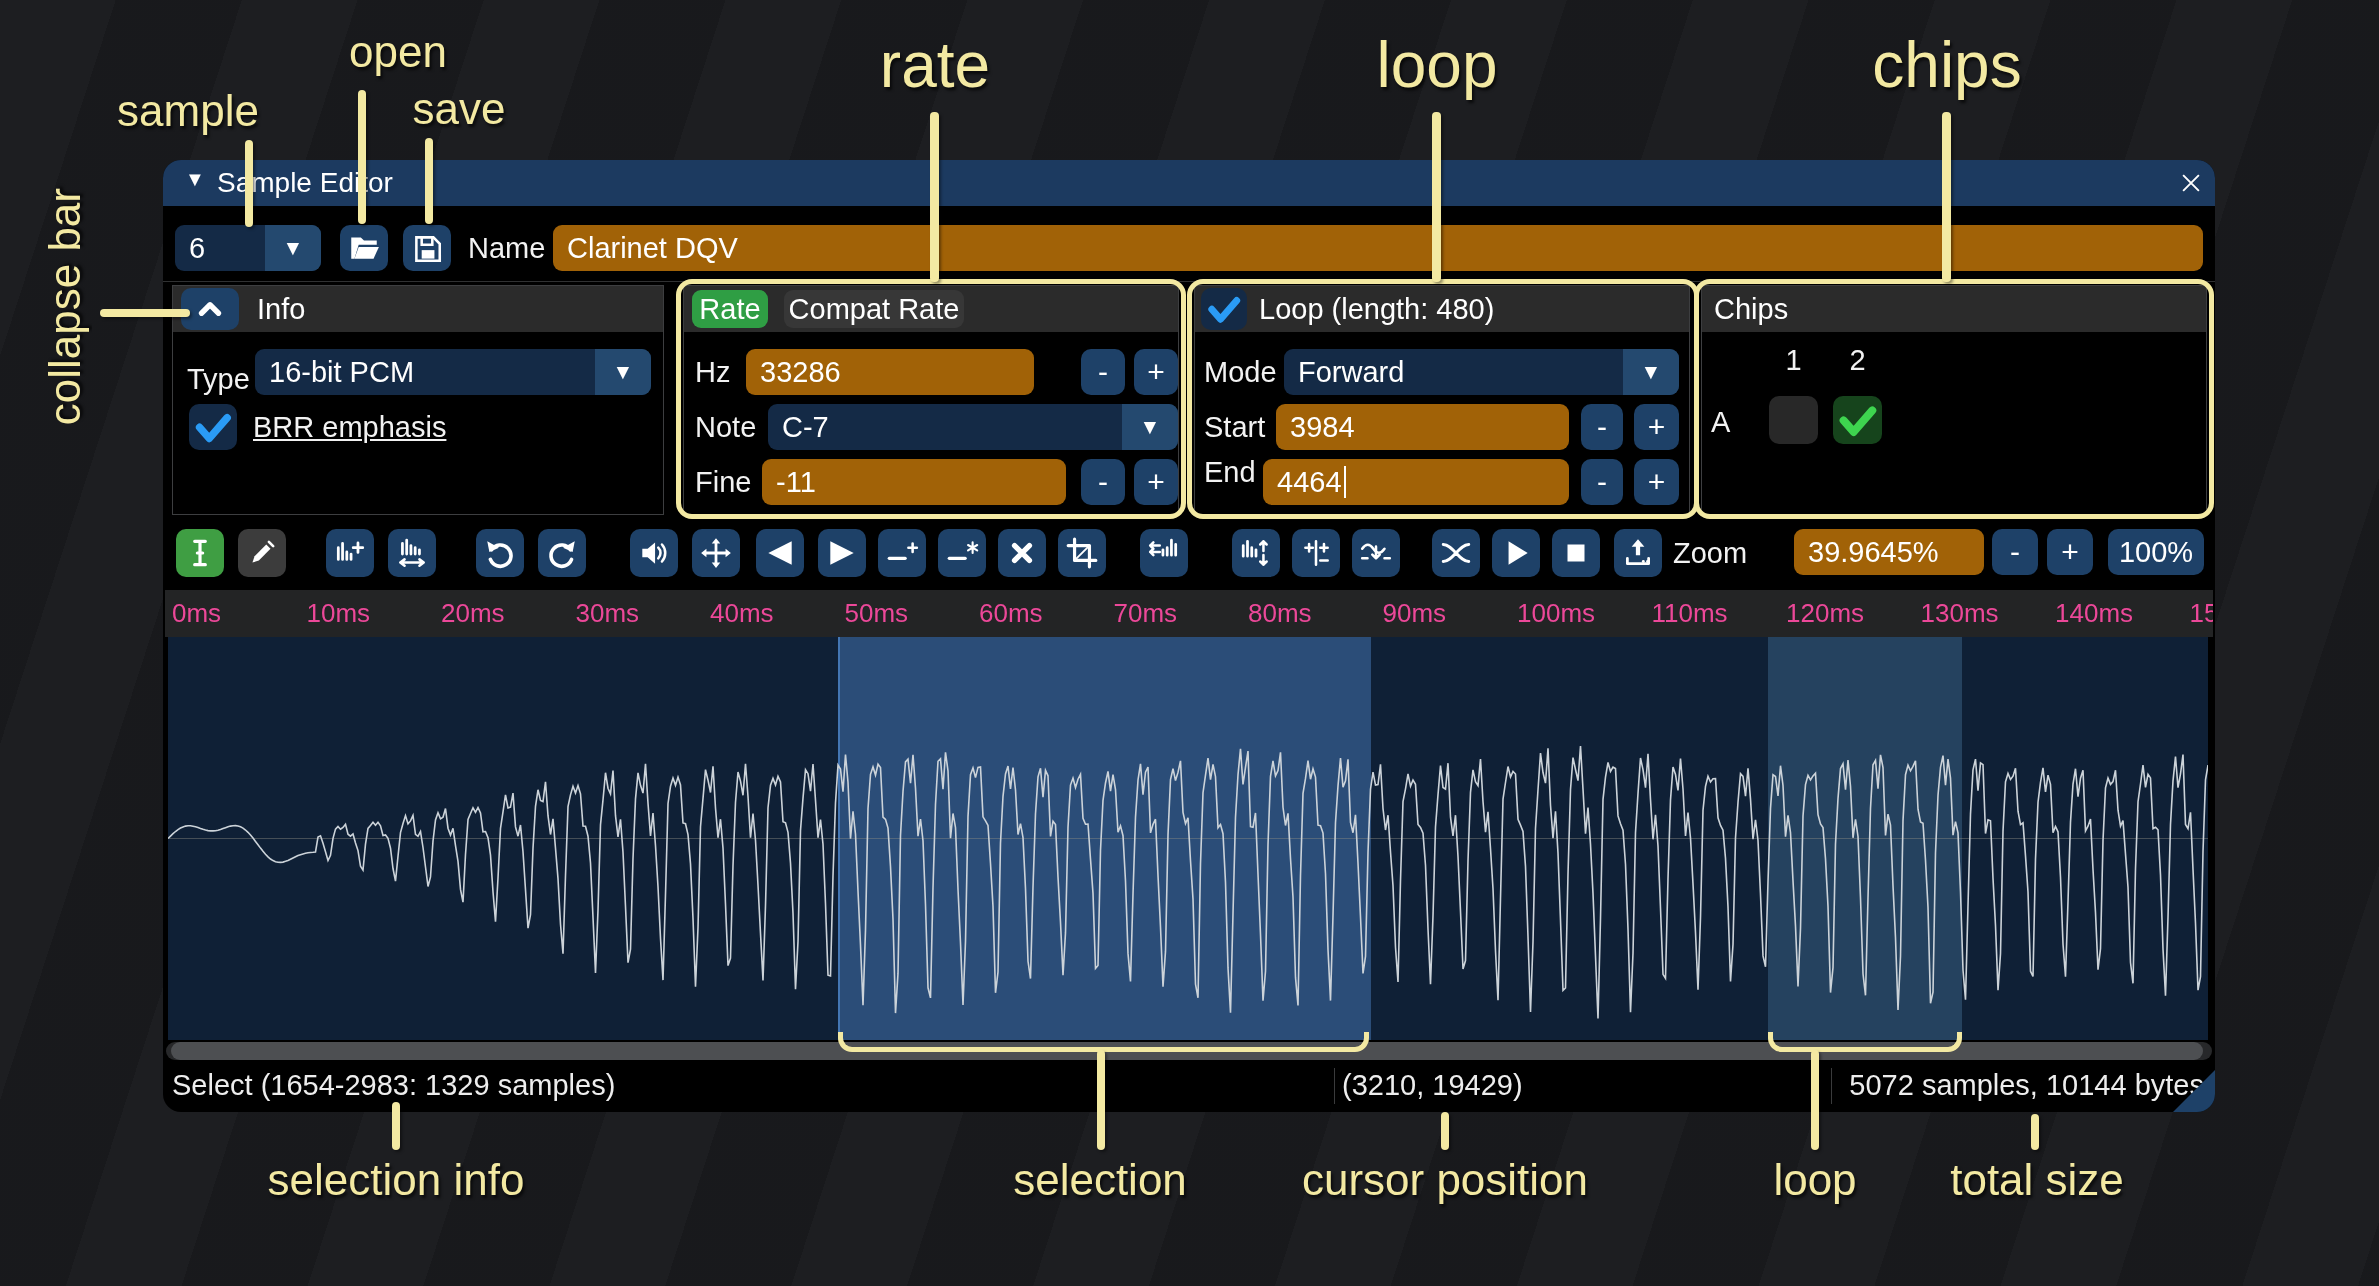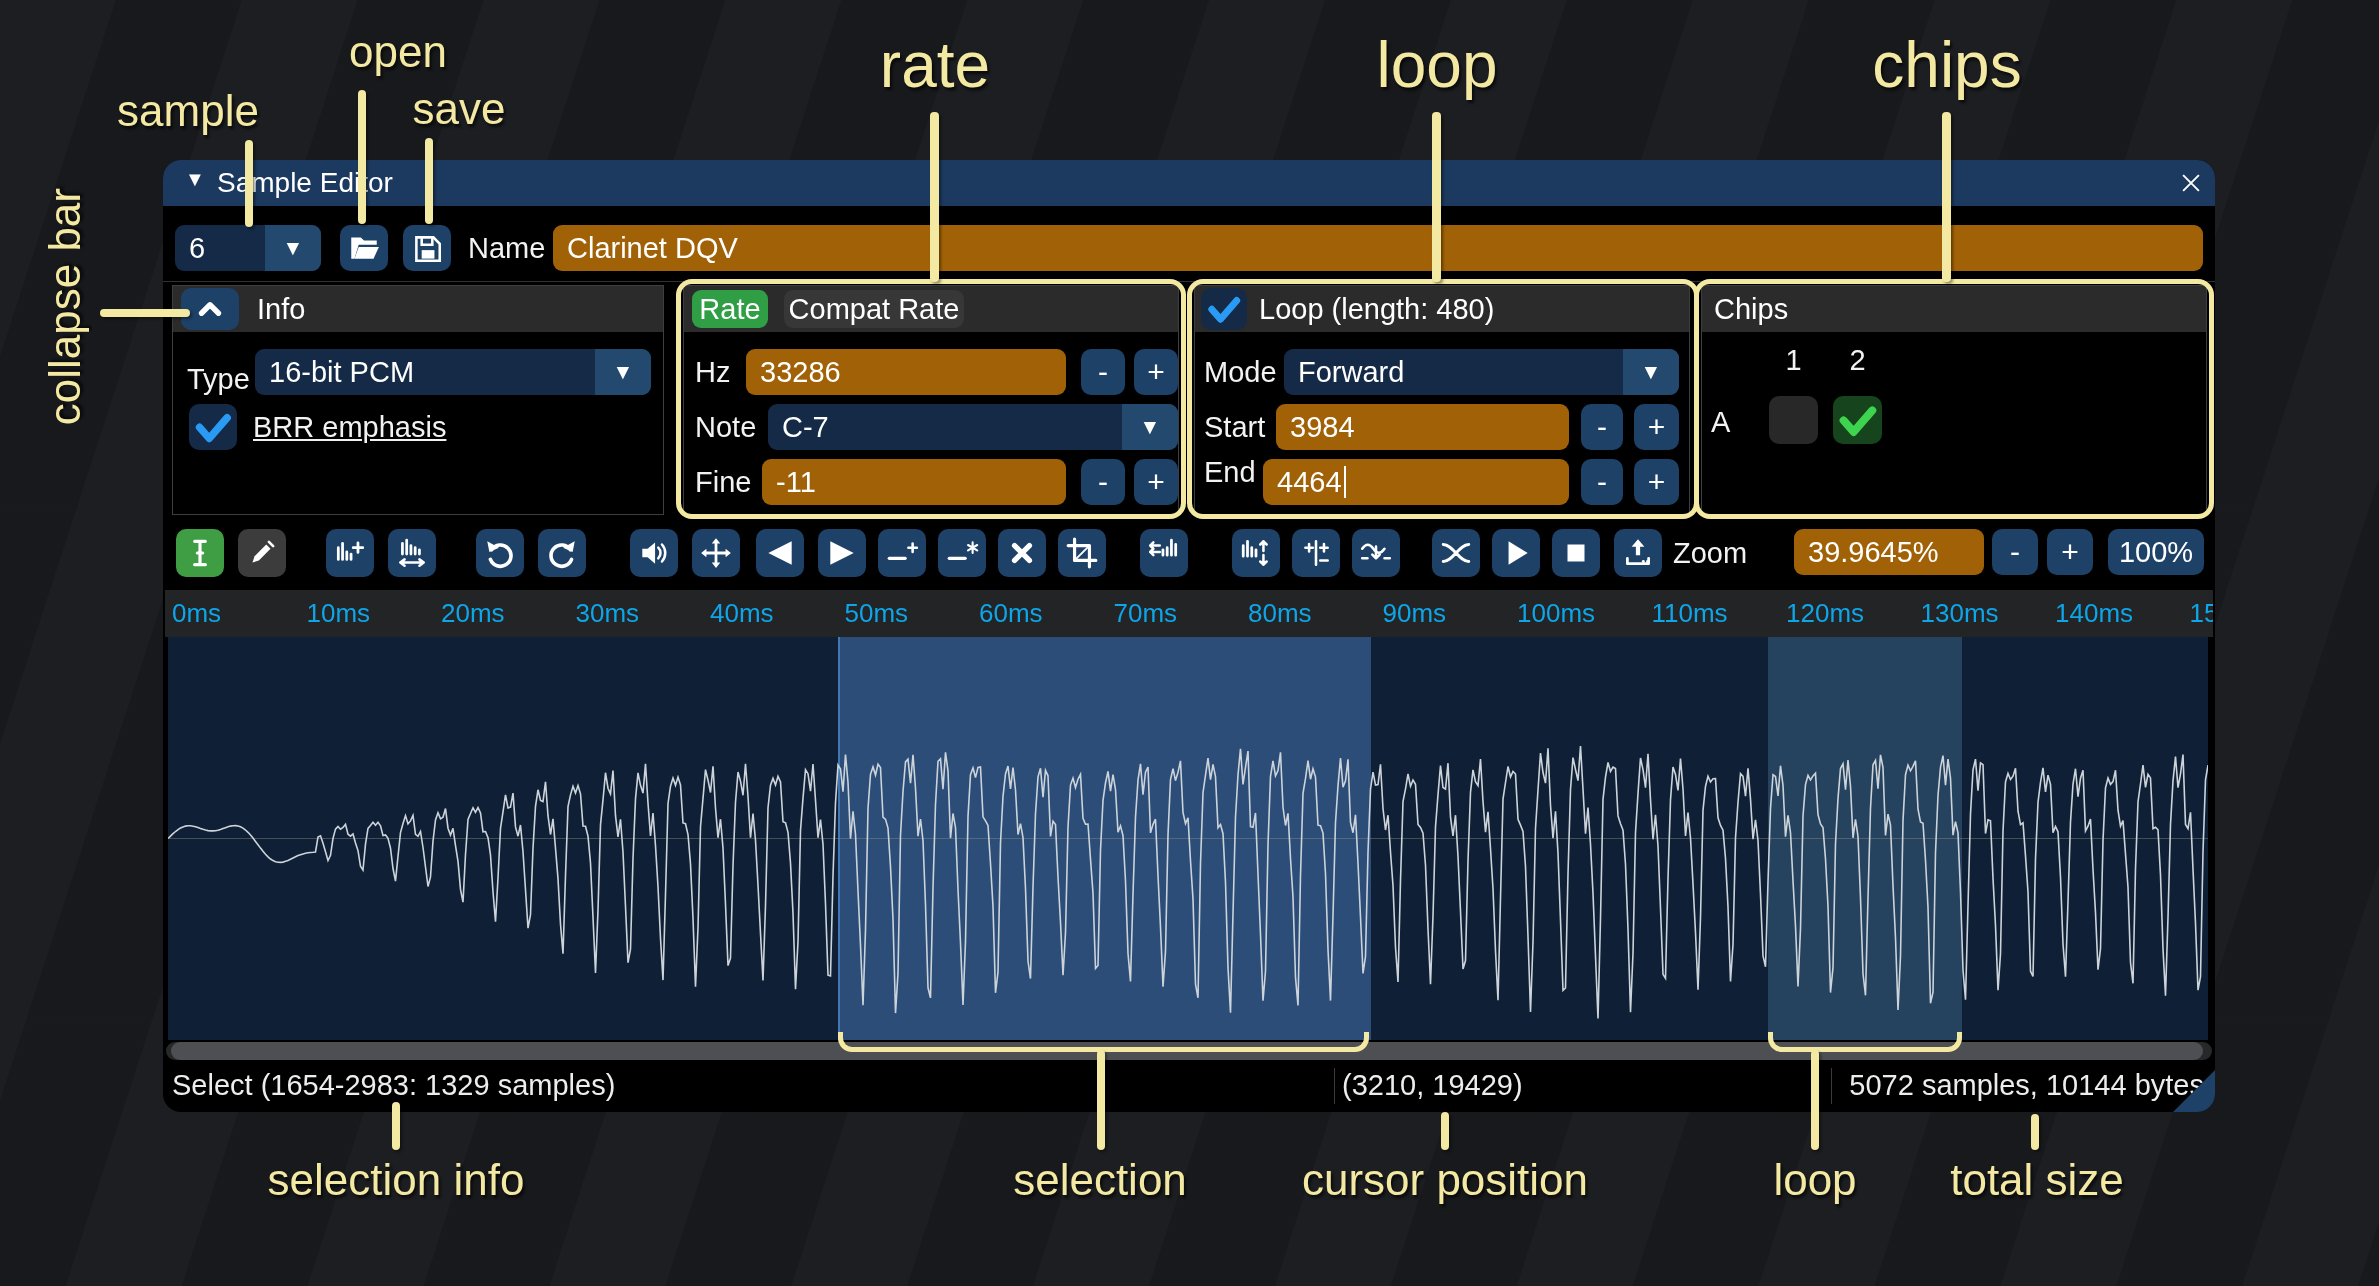--- a/index.html
+++ b/index.html
@@ -26,21 +26,21 @@
   .panel{position:absolute;height:230px;background:#000;border:1px solid #3d3e40;box-sizing:border-box;}
   .phead{position:absolute;left:0;top:0;width:100%;height:46px;background:#2b2b2b;}
   .phead .ptitle{position:absolute;top:0;height:46px;line-height:46px;font-size:29px;color:#fff;}
   .chk{position:absolute;background:#142a46;border-radius:10px;}
   .spin{font-size:30px;}
   .ic{width:34px;height:34px;}
   .tbtn{position:absolute;top:369px;width:48px;height:48px;border-radius:10px;background:#1e4168;display:flex;align-items:center;justify-content:center;}
   .tbtn.green{background:#3f9e43;}
   .tbtn.dark{background:#3c3c3c;}
   .ruler{position:absolute;left:2px;top:430px;width:2048px;height:47px;background:#232425;overflow:hidden;}
-  .tick{position:absolute;top:0;height:47px;line-height:47px;color:#0ea5e9;font-size:26px;white-space:nowrap;}
+  .tick{position:absolute;top:0;height:47px;line-height:47px;color:#ec4899;font-size:26px;white-space:nowrap;}
   .wavebox{position:absolute;left:5px;top:477px;width:2040px;height:403px;background:#0f2036;overflow:hidden;}
   .selrect{position:absolute;top:0;height:403px;background:#2b4d78;border-left:2px solid #4376b4;}
   .looprect{position:absolute;top:0;height:403px;background:#25425f;}
   .centerline{position:absolute;left:0;top:201px;width:100%;height:1px;background:#8a8a80;opacity:.45;}
   .sbtrack{position:absolute;left:3px;top:882px;width:2046px;height:18px;border-radius:9px;background:#27282a;}
   .sbthumb{position:absolute;left:8px;top:882px;width:2032px;height:18px;border-radius:9px;background:#4d4f52;}
   .status{position:absolute;left:0;top:900px;width:100%;height:52px;}
   .stext{position:absolute;top:0;height:52px;line-height:50px;font-size:29px;color:#ededed;white-space:nowrap;}
   .ssep{position:absolute;top:8px;width:1px;height:36px;background:#3a3b3c;}
   .grip{position:absolute;right:0;bottom:0;width:42px;height:42px;background:#1e4168;
@@ -116,21 +116,21 @@
       </div>
       <span class="lbl" style="left:80px;top:118px;text-decoration:underline;">BRR emphasis</span>
     </div>
 
     <div class="panel" style="left:520px;top:125px;width:496px;">
       <div class="phead">
         <div class="abs" style="left:8px;top:4px;width:76px;height:38px;background:#2f9e44;border-radius:9px;display:flex;align-items:center;justify-content:center;font-size:29px;color:#fff;">Rate</div>
         <div class="abs" style="left:100px;top:4px;width:180px;height:38px;background:#373737;border-radius:9px;display:flex;align-items:center;justify-content:center;font-size:29px;color:#fff;">Compat Rate</div>
       </div>
       <span class="lbl" style="left:11px;top:63px;">Hz</span>
-      <div class="field" style="left:62px;top:63px;width:320px;height:46px;">
+      <div class="field" style="left:62px;top:63px;width:288px;height:46px;">
         <span>33286</span>
       </div>
       <div class="btn spin" style="left:397px;top:63px;width:44px;height:46px;">-</div>
       <div class="btn spin" style="left:450px;top:63px;width:44px;height:46px;">+</div>
       <span class="lbl" style="left:11px;top:118px;">Note</span>
       <div class="dd" style="left:84px;top:118px;width:410px;height:46px;">
         <span class="val">C-7</span>
         <span class="dd-arrow">▼</span>
       </div>
       <span class="lbl" style="left:11px;top:173px;">Fine</span>

